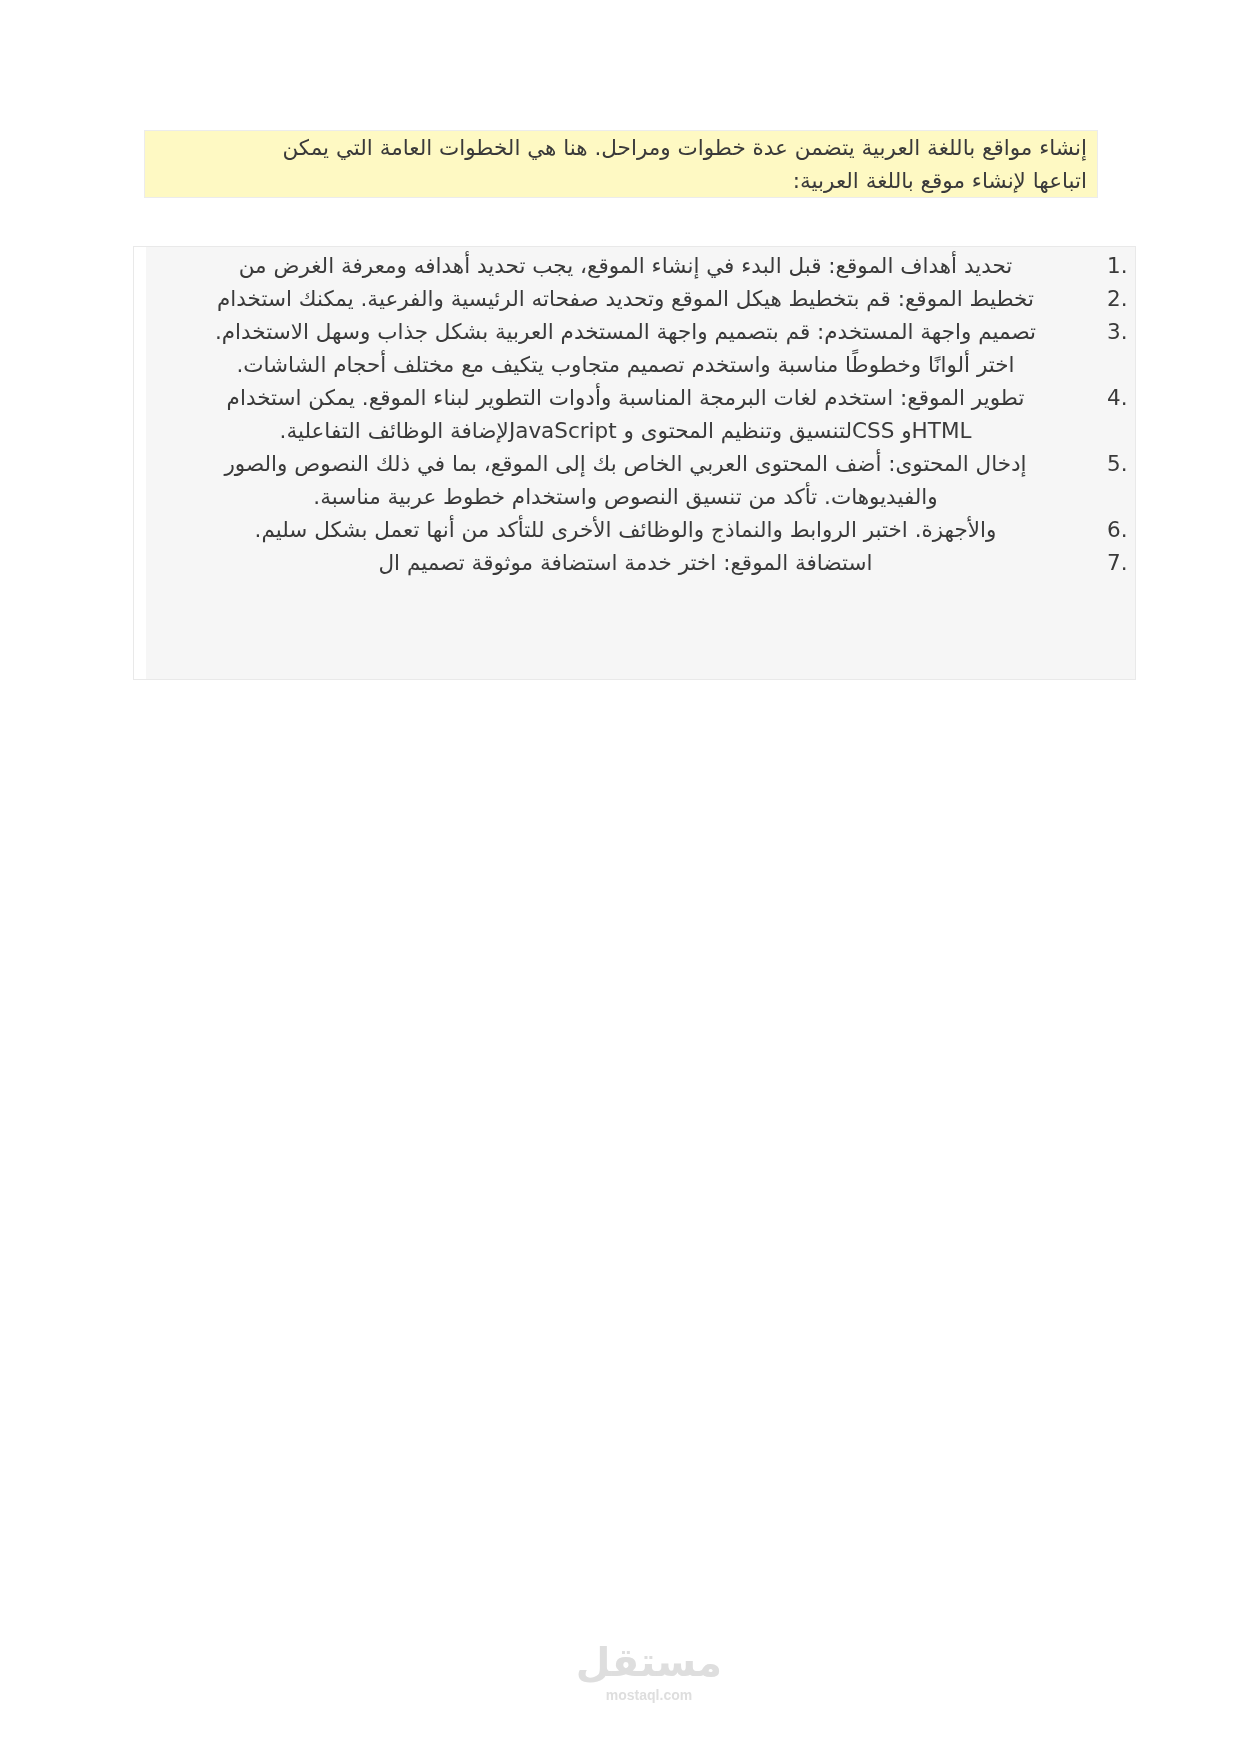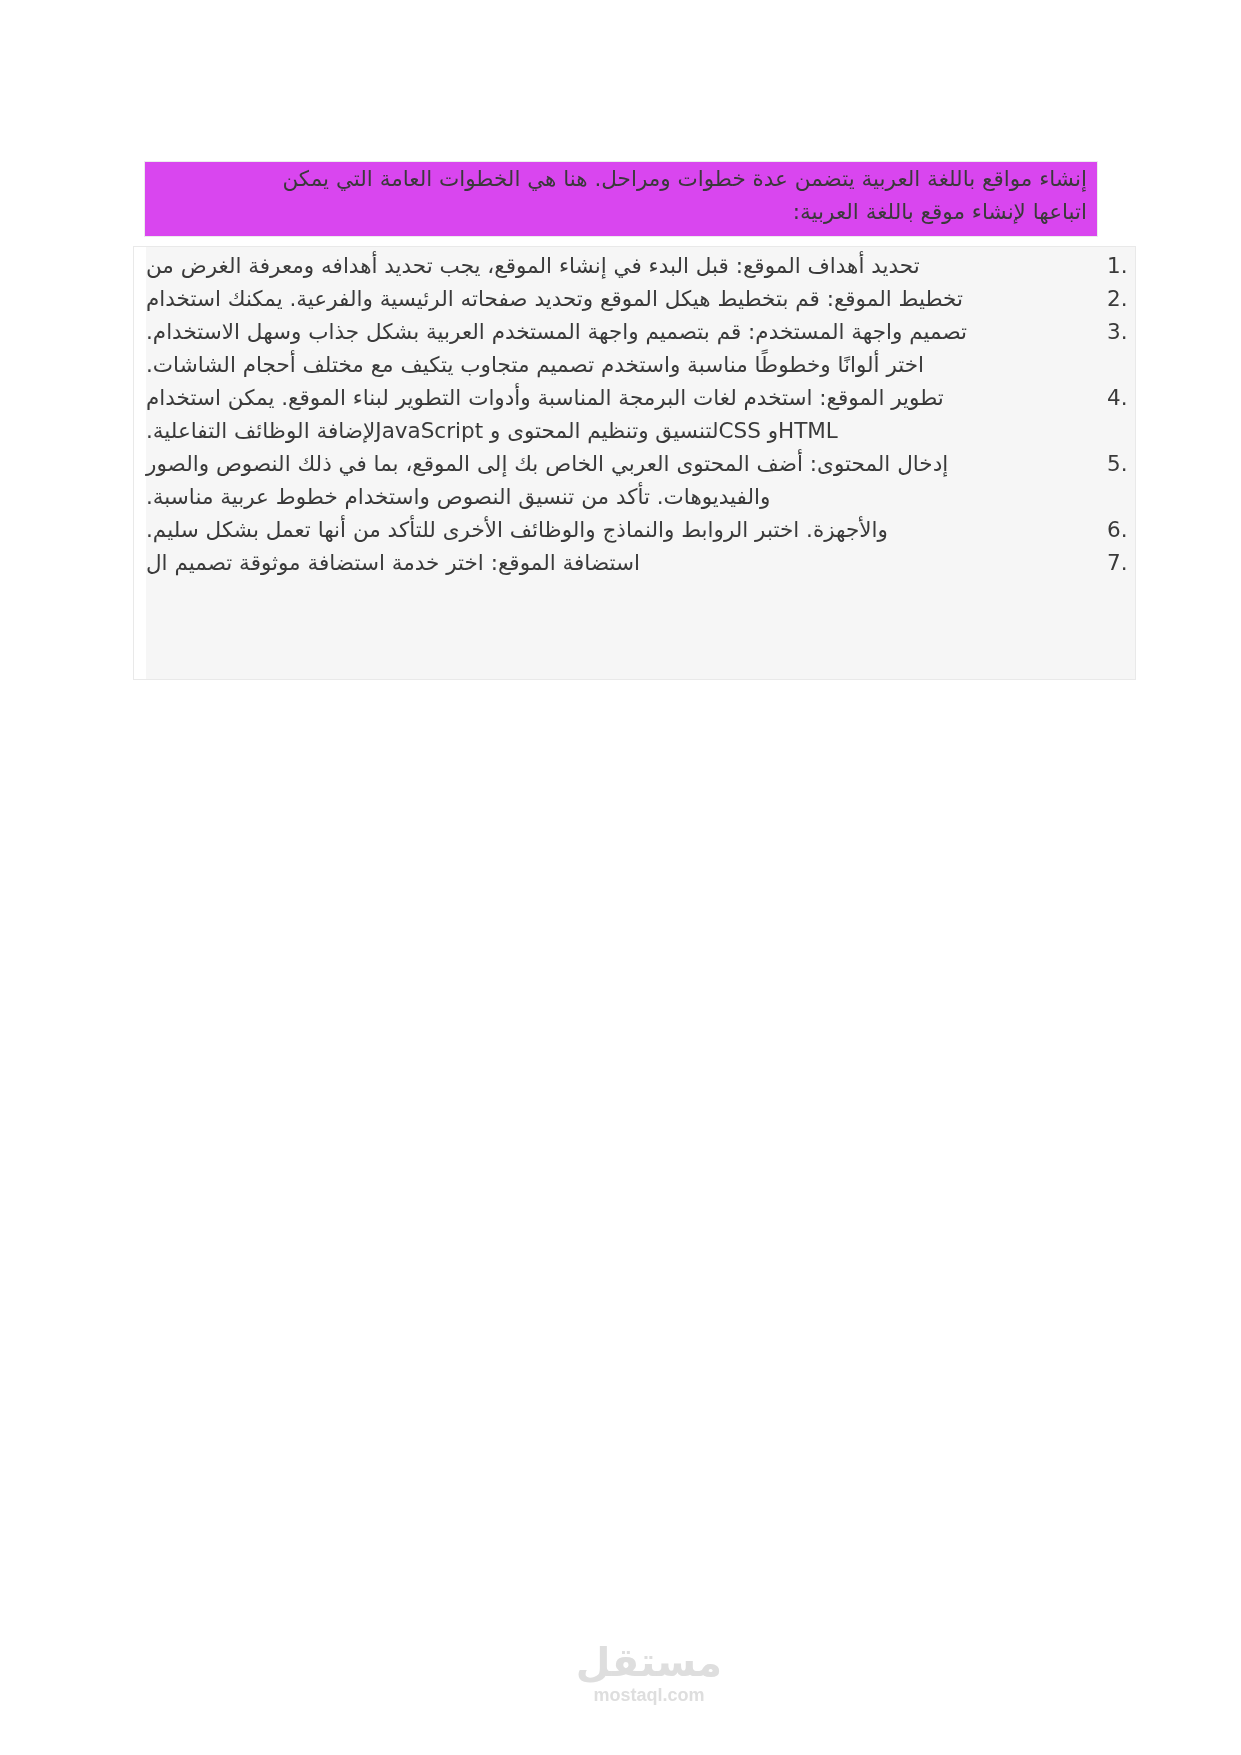--- a/index.html
+++ b/index.html
@@ -1,48 +1,48 @@
 <!DOCTYPE html>
 <html><head>
 <meta charset="utf-8">
 <style>
   html, body { margin: 0; padding: 0; }
   body {
     width: 1241px; height: 1755px; background: #ffffff; position: relative; overflow: hidden;
     font-family: "DejaVu Sans", sans-serif; color: #3a3a3a;
   }
   .intro-box {
-    position: absolute; left: 144px; top: 161px; width: 954px; height: 76px;
-    background: #d946ef; border: 1px solid #ececec; box-sizing: border-box;
+    position: absolute; left: 144px; top: 130px; width: 954px; height: 68px;
+    background: #fef9c3; border: 1px solid #ececec; box-sizing: border-box;
     direction: rtl; text-align: right; padding: 0 10px 0 0;
   }
   .line {
     display: block; height: 33px; line-height: 33px; font-size: 21.5px; white-space: nowrap;
   }
   .list-box {
     position: absolute; left: 133px; top: 246px; width: 1003px; height: 434px;
     background: #ffffff; border: 1px solid #e9e9e9; box-sizing: border-box;
   }
   .list-inner {
     position: absolute; left: 12px; right: 0; top: 0; bottom: 0; background: #f6f6f6;
     direction: rtl; padding-top: 2px;
   }
   .item { position: relative; direction: rtl; }
   .marker {
     position: absolute; right: 6px; top: 0; width: 22px; height: 33px; line-height: 33px;
     font-size: 21.5px; direction: ltr; text-align: left;
   }
-  .item-text { margin-right: 30px; text-align: left; }
+  .item-text { margin-right: 30px; text-align: center; }
   .watermark {
     position: absolute; left: 540px; top: 1640px; width: 150px; height: 80px; text-align: center;
     color: #dedede;
     margin-left: 34px;
   }
   .wm-ar { display: block; font-size: 40px; font-weight: bold; line-height: 44px; direction: rtl; }
-  .wm-en { display: block; font-size: 18px; font-weight: bold; line-height: 22px; font-family: "Liberation Sans", sans-serif; }
+  .wm-en { display: block; font-size: 14px; font-weight: bold; line-height: 22px; font-family: "Liberation Sans", sans-serif; }
 </style>
 </head>
 <body>
 
 <div class="intro-box">
   <span class="line">إنشاء مواقع باللغة العربية يتضمن عدة خطوات ومراحل. هنا هي الخطوات العامة التي يمكن</span>
   <span class="line">اتباعها لإنشاء موقع باللغة العربية:</span>
 </div>
 
 <div class="list-box">

